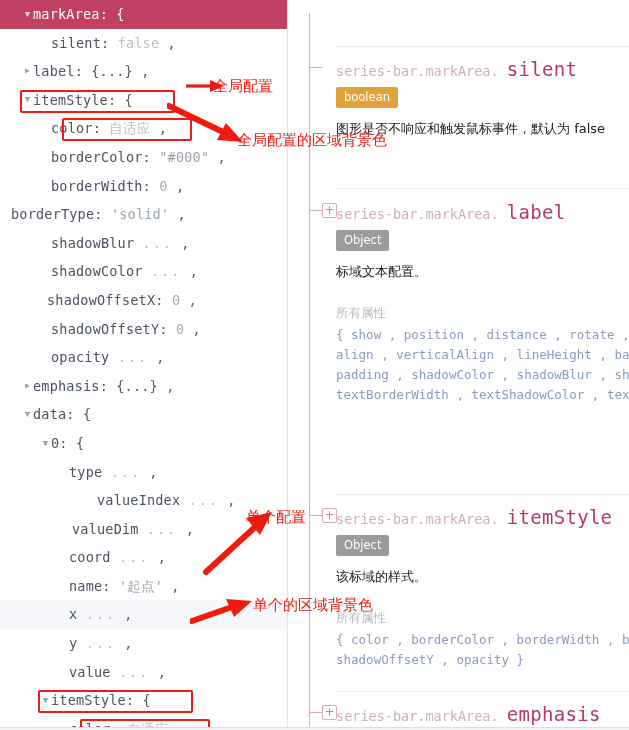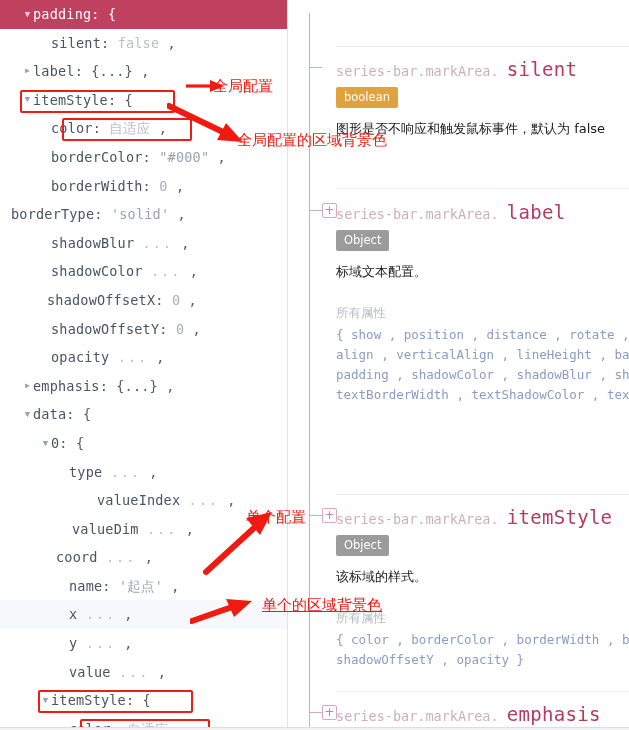--- a/index.html
+++ b/index.html
@@ -135,40 +135,40 @@
     background: #f2f2f2; border-top: 1px solid #dedede;
   }
 </style>
 </head>
 <body>
 
 <div id="root">
 
   <div id="left-panel">
     <div id="tree-rows">
-        <div class="tree-row sel" style="height: 28.6px; line-height: 28.6px;"><span style="padding-left: 22px;"><span class="caret down"></span><span class="key">padding</span><span class="punc">: </span><span class="punc">{</span><span class="punc"></span></span></div>
+        <div class="tree-row sel" style="height: 28.6px; line-height: 28.6px;"><span style="padding-left: 22px;"><span class="caret down"></span><span class="key">markArea</span><span class="punc">: </span><span class="punc">{</span><span class="punc"></span></span></div>
         <div class="tree-row" style="height: 28.6px; line-height: 28.6px;"><span style="padding-left: 40px;"><span class="caret blank"></span><span class="key">silent</span><span class="punc">: </span><span class="val-dim">false</span><span class="punc"> ,</span></span></div>
         <div class="tree-row" style="height: 28.6px; line-height: 28.6px;"><span style="padding-left: 22px;"><span class="caret right"></span><span class="key">label</span><span class="punc">: </span><span class="punc">{...}</span><span class="punc"> ,</span></span></div>
         <div class="tree-row" style="height: 28.6px; line-height: 28.6px;"><span style="padding-left: 22px;"><span class="caret down"></span><span class="key">itemStyle</span><span class="punc">: </span><span class="punc">{</span><span class="punc"></span></span></div>
         <div class="tree-row" style="height: 28.6px; line-height: 28.6px;"><span style="padding-left: 40px;"><span class="caret blank"></span><span class="key">color</span><span class="punc">: </span><span class="val-dim">自适应</span><span class="punc"> ,</span></span></div>
         <div class="tree-row" style="height: 28.6px; line-height: 28.6px;"><span style="padding-left: 40px;"><span class="caret blank"></span><span class="key">borderColor</span><span class="punc">: </span><span class="val-str">"#000"</span><span class="punc"> ,</span></span></div>
         <div class="tree-row" style="height: 28.6px; line-height: 28.6px;"><span style="padding-left: 40px;"><span class="caret blank"></span><span class="key">borderWidth</span><span class="punc">: </span><span class="val-num">0</span><span class="punc"> ,</span></span></div>
         <div class="tree-row" style="height: 28.6px; line-height: 28.6px;"><span style=""><span class="caret blank"></span><span class="key">borderType</span><span class="punc">: </span><span class="val-str">'solid'</span><span class="punc"> ,</span></span></div>
         <div class="tree-row" style="height: 28.6px; line-height: 28.6px;"><span style="padding-left: 40px;"><span class="caret blank"></span><span class="key">shadowBlur</span><span class="punc"> </span><span class="dots">...</span><span class="punc"> ,</span></span></div>
         <div class="tree-row" style="height: 28.6px; line-height: 28.6px;"><span style="padding-left: 40px;"><span class="caret blank"></span><span class="key">shadowColor</span><span class="punc"> </span><span class="dots">...</span><span class="punc"> ,</span></span></div>
         <div class="tree-row" style="height: 28.6px; line-height: 28.6px;"><span style="padding-left: 36px;"><span class="caret blank"></span><span class="key">shadowOffsetX</span><span class="punc">: </span><span class="val-num">0</span><span class="punc"> ,</span></span></div>
         <div class="tree-row" style="height: 28.6px; line-height: 28.6px;"><span style="padding-left: 40px;"><span class="caret blank"></span><span class="key">shadowOffsetY</span><span class="punc">: </span><span class="val-num">0</span><span class="punc"> ,</span></span></div>
         <div class="tree-row" style="height: 28.6px; line-height: 28.6px;"><span style="padding-left: 40px;"><span class="caret blank"></span><span class="key">opacity</span><span class="punc"> </span><span class="dots">...</span><span class="punc"> ,</span></span></div>
         <div class="tree-row" style="height: 28.6px; line-height: 28.6px;"><span style="padding-left: 22px;"><span class="caret right"></span><span class="key">emphasis</span><span class="punc">: </span><span class="punc">{...}</span><span class="punc"> ,</span></span></div>
         <div class="tree-row" style="height: 28.6px; line-height: 28.6px;"><span style="padding-left: 22px;"><span class="caret down"></span><span class="key">data</span><span class="punc">: </span><span class="punc">{</span><span class="punc"></span></span></div>
         <div class="tree-row" style="height: 28.6px; line-height: 28.6px;"><span style="padding-left: 40px;"><span class="caret down"></span><span class="key">0</span><span class="punc">: </span><span class="punc">{</span><span class="punc"></span></span></div>
         <div class="tree-row" style="height: 28.6px; line-height: 28.6px;"><span style="padding-left: 58px;"><span class="caret blank"></span><span class="key">type</span><span class="punc"> </span><span class="dots">...</span><span class="punc"> ,</span></span></div>
         <div class="tree-row" style="height: 28.6px; line-height: 28.6px;"><span style="padding-left: 86px;"><span class="caret blank"></span><span class="key">valueIndex</span><span class="punc"> </span><span class="dots">...</span><span class="punc"> ,</span></span></div>
         <div class="tree-row" style="height: 28.6px; line-height: 28.6px;"><span style="padding-left: 61px;"><span class="caret blank"></span><span class="key">valueDim</span><span class="punc"> </span><span class="dots">...</span><span class="punc"> ,</span></span></div>
-        <div class="tree-row" style="height: 28.6px; line-height: 28.6px;"><span style="padding-left: 45px;"><span class="caret blank"></span><span class="key">coord</span><span class="punc"> </span><span class="dots">...</span><span class="punc"> ,</span></span></div>
+        <div class="tree-row" style="height: 28.6px; line-height: 28.6px;"><span style="padding-left: 58px;"><span class="caret blank"></span><span class="key">coord</span><span class="punc"> </span><span class="dots">...</span><span class="punc"> ,</span></span></div>
         <div class="tree-row" style="height: 28.6px; line-height: 28.6px;"><span style="padding-left: 58px;"><span class="caret blank"></span><span class="key">name</span><span class="punc">: </span><span class="val-str">'起点'</span><span class="punc"> ,</span></span></div>
         <div class="tree-row hl" style="height: 28.6px; line-height: 28.6px;"><span style="padding-left: 58px;"><span class="caret blank"></span><span class="key">x</span><span class="punc"> </span><span class="dots">...</span><span class="punc"> ,</span></span></div>
         <div class="tree-row" style="height: 28.6px; line-height: 28.6px;"><span style="padding-left: 58px;"><span class="caret blank"></span><span class="key">y</span><span class="punc"> </span><span class="dots">...</span><span class="punc"> ,</span></span></div>
         <div class="tree-row" style="height: 28.6px; line-height: 28.6px;"><span style="padding-left: 58px;"><span class="caret blank"></span><span class="key">value</span><span class="punc"> </span><span class="dots">...</span><span class="punc"> ,</span></span></div>
         <div class="tree-row" style="height: 28.6px; line-height: 28.6px;"><span style="padding-left: 40px;"><span class="caret down"></span><span class="key">itemStyle</span><span class="punc">: </span><span class="punc">{</span><span class="punc"></span></span></div>
         <div class="tree-row" style="height: 28.6px; line-height: 28.6px;"><span style="padding-left: 58px;"><span class="caret blank"></span><span class="key">color</span><span class="punc">: </span><span class="val-dim">自适应</span><span class="punc"> ,</span></span></div>
       </div>
     <div id="redboxes">
         <div class="redbox" style="left: 20px; top: 89.8px; width: 155px; height: 23px;"></div>
         <div class="redbox" style="left: 62px; top: 118.4px; width: 130px; height: 23px;"></div>
@@ -229,17 +229,17 @@
     <svg class="anno-arrow" style="left:198px; top:510px;" width="82" height="68" viewBox="0 0 82 68">
       <path d="M8,62 L56,18" stroke="#f01a10" stroke-width="6" fill="none" stroke-linecap="round"></path>
       <path d="M74,2 L48,8 L62,25 Z" fill="#f01a10"></path>
     </svg>
     <div class="anno-text" style="left:246px; top:508px;">单个配置</div>
 
     <svg class="anno-arrow" style="left:190px; top:595px;" width="64" height="36" viewBox="0 0 64 36">
       <path d="M2,26 L42,12" stroke="#f01a10" stroke-width="6" fill="none" stroke-linecap="round"></path>
       <path d="M62,6 L36,4 L44,22 Z" fill="#f01a10"></path>
     </svg>
-    <div class="anno-text" style="left:262px; top:596px;text-decoration:underline;">单个的区域背景色</div>
+    <div class="anno-text" style="left:253px; top:596px;">单个的区域背景色</div>
   </div>
 
   <div id="bottom-edge"></div>
 </div>
 
 </body></html>

